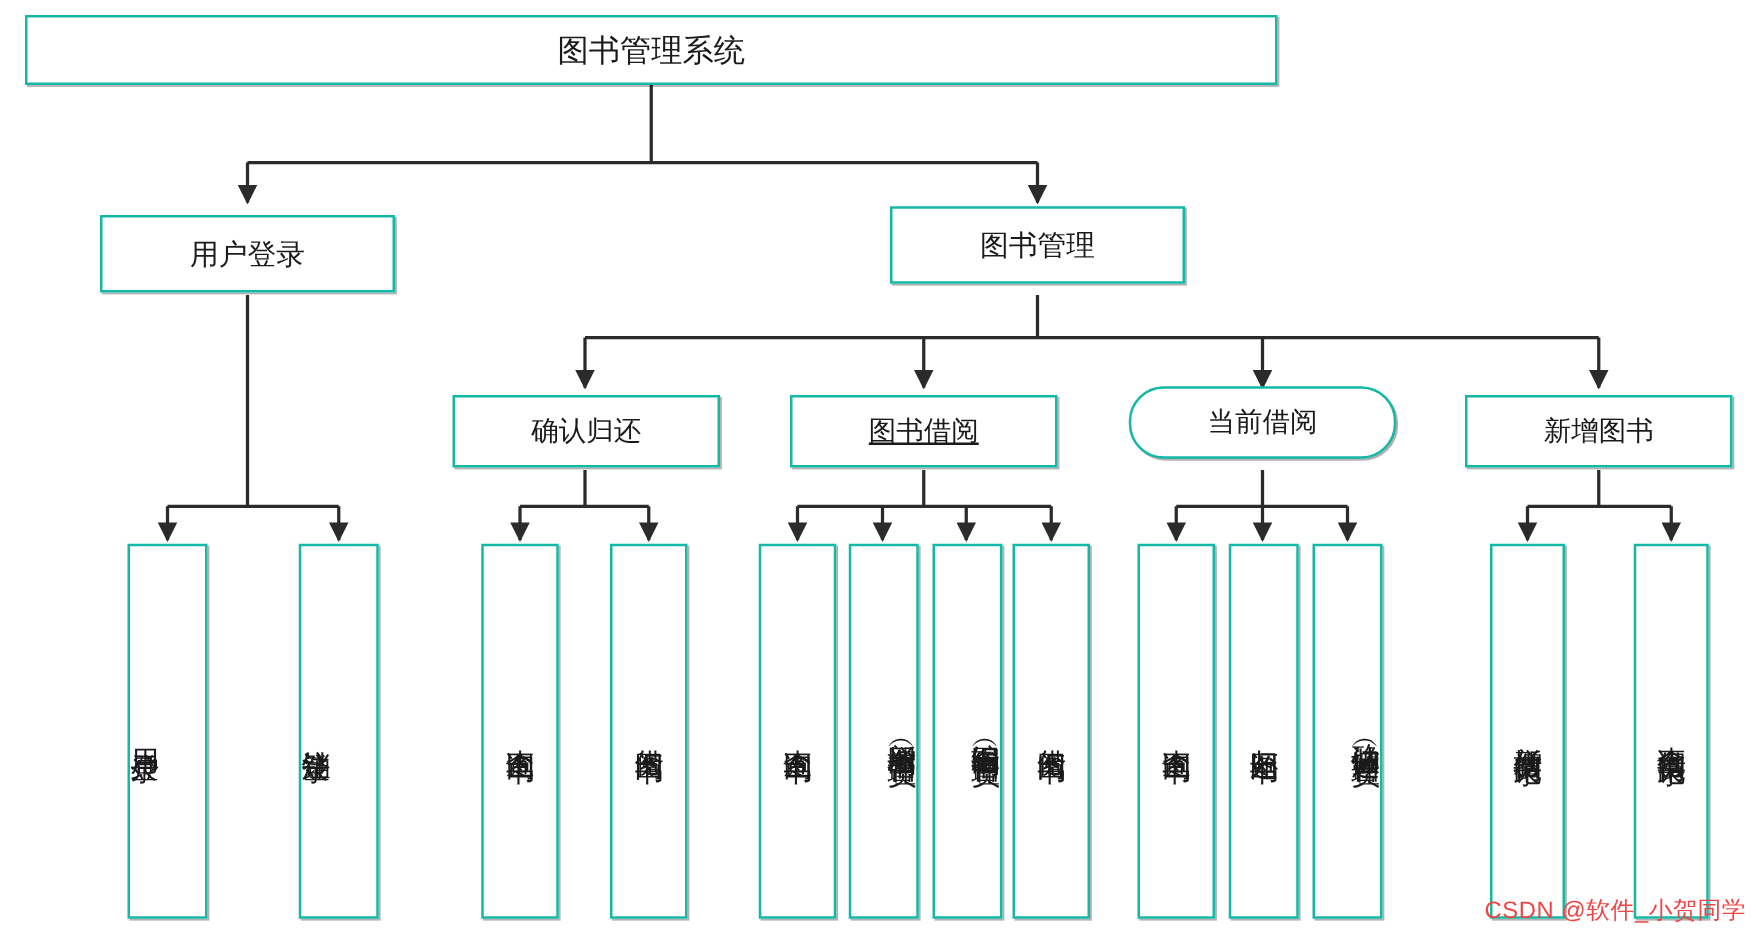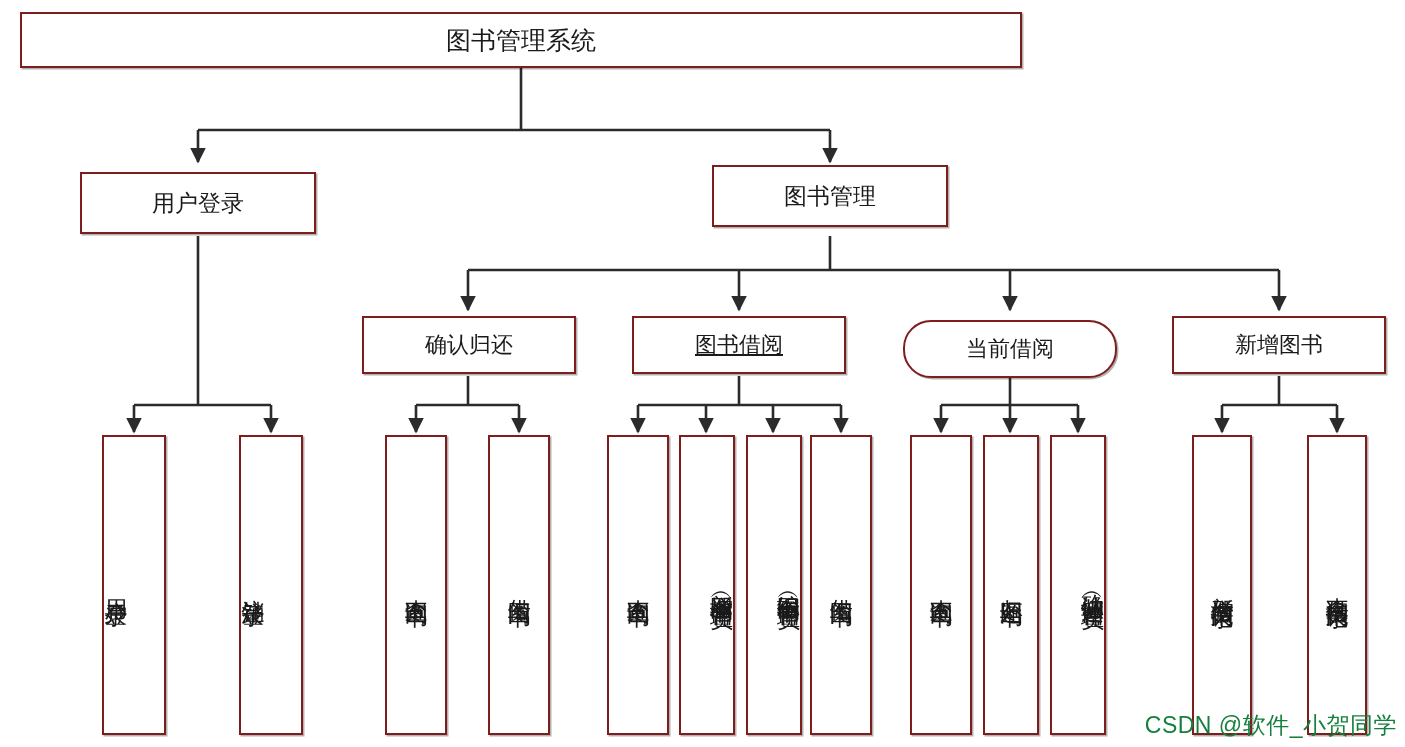--- a/index.html
+++ b/index.html
@@ -22,21 +22,21 @@
     position: absolute;
     left: 0;
     top: 0;
     width: 1405px;
     height: 747px;
     pointer-events: none;
   }
   .node {
     position: absolute;
     box-sizing: border-box;
-    border: 2px solid #7f1d1d;
+    border: 2px solid #14b8a6;
     background: #ffffff;
     display: flex;
     align-items: center;
     justify-content: center;
     color: #1a1a1a;
     box-shadow: 1.5px 1.5px 0 rgba(0,0,0,0.30);
   }
   .node.level-0 {
     font-size: 25px;
   }
@@ -64,22 +64,22 @@
   .node.leaf.align-end {
     align-items: flex-end;
   }
   .node.leaf.align-start {
     align-items: flex-start;
   }
   .watermark {
     position: absolute;
     right: 8px;
     bottom: 6px;
-    font-size: 23px;
-    color: #15803d;
+    font-size: 19px;
+    color: #ef4444;
     letter-spacing: 0.5px;
     white-space: nowrap;
     user-select: none;
   }
 </style>
 </head>
 <body>
 
 <div id="diagram-root">
 
@@ -143,21 +143,21 @@
   <div class="node level-1" style="left:712px; top:165px; width:236px; height:62px;">
     <span>图书管理</span>
   </div>
 
   <div class="node level-2" style="left:362px; top:316px; width:214px; height:58px;">
     <span>确认归还</span>
   </div>
   <div class="node level-2" style="left:632px; top:316px; width:214px; height:58px;text-decoration:underline;">
     <span>图书借阅</span>
   </div>
-  <div class="node level-2" style="left:903px; top:320px; width:214px; height:58px;border-radius:28px;">
+  <div class="node level-2" style="left:903px; top:309px; width:214px; height:58px;border-radius:28px;">
     <span>当前借阅</span>
   </div>
   <div class="node level-2" style="left:1172px; top:316px; width:214px; height:58px;">
     <span>新增图书</span>
   </div>
 
   <div class="node leaf align-end" style="left:102px; top:435px; width:64px; height:300px;">
     <span class="leaf-text">用户登录</span>
   </div>
   <div class="node leaf align-end" style="left:239px; top:435px; width:64px; height:300px;">

